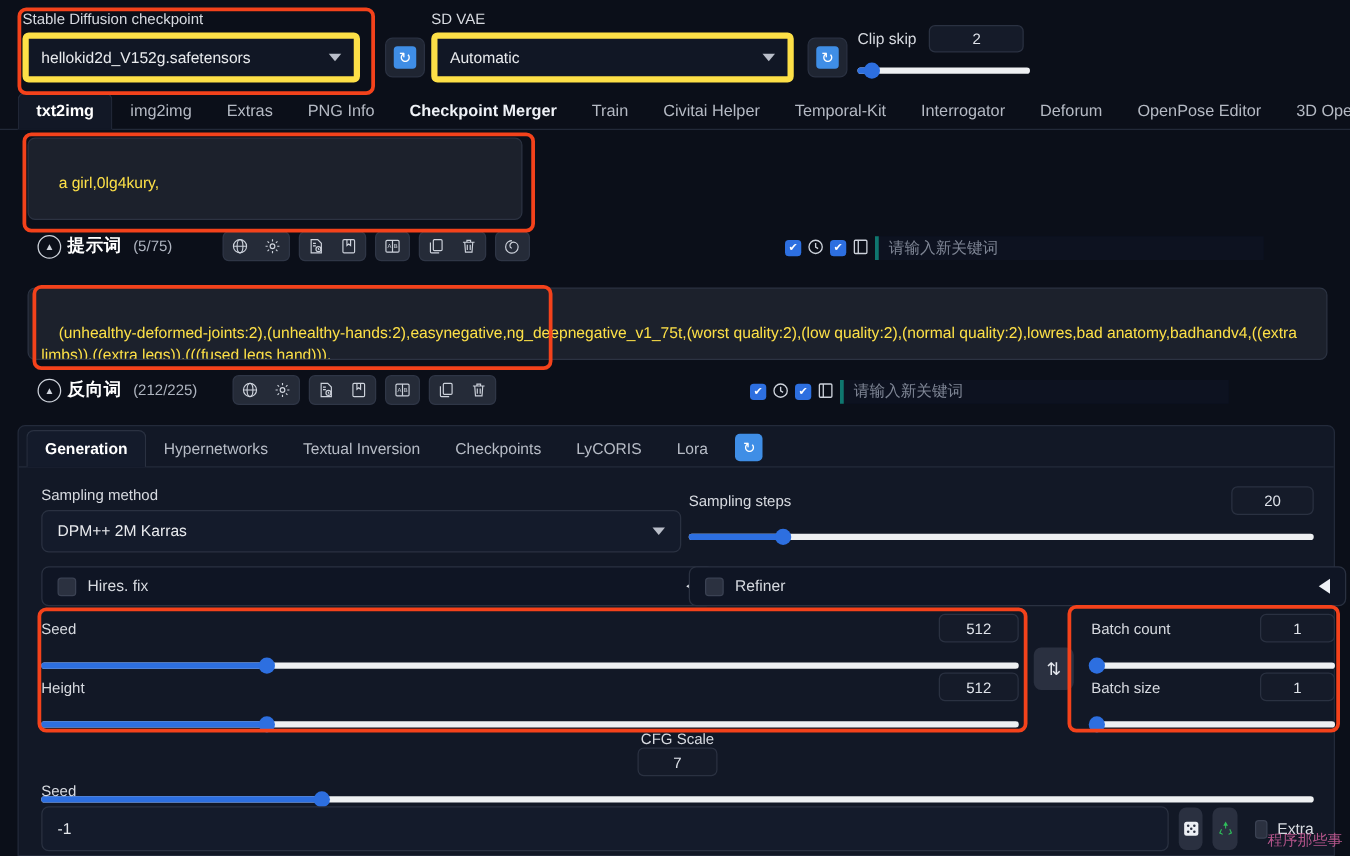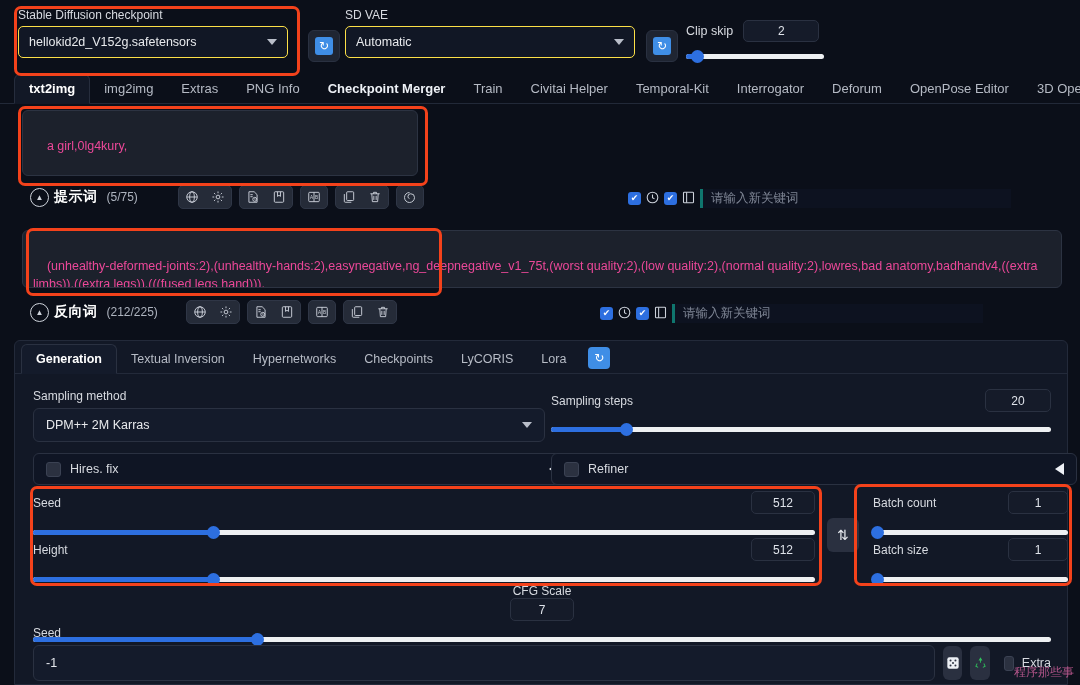--- a/index.html
+++ b/index.html
@@ -19,21 +19,21 @@
   .hl{ 
     position:absolute;border:3px solid #f4421b;border-radius:7px;
     pointer-events:none;z-index:40;
   }
 
   
   .topbar{position:absolute;left:0;top:0;width:1080px;height:72px;background:#0b0f19;}
   .ckpt-wrap{position:absolute;left:18px;top:8px;width:270px;}
   .ckpt-label{font-size:12px;color:#d7dae0;margin-bottom:4px;}
   .dropdown{
-    height:30px;border:1px solid #fde047;border-radius:5px;background:#111725;
+    height:30px;border:5px solid #fde047;border-radius:5px;background:#111725;
     display:flex;align-items:center;padding:0 10px;color:#e8eaed;font-size:12.5px;
     justify-content:space-between;
   }
   .caret{width:0;height:0;border-left:5px solid transparent;border-right:5px solid transparent;border-top:6px solid #b9bec9;}
   .vae-wrap{position:absolute;left:345px;top:8px;width:290px;}
   .refresh-btn{
     position:absolute;width:30px;height:30px;border-radius:6px;background:#1f2532;
     border:1px solid #2a3141;display:flex;align-items:center;justify-content:center;
   }
   .refresh-ico{width:18px;height:18px;background:#3f8ee6;border-radius:3px;display:flex;align-items:center;justify-content:center;color:#fff;font-size:12px;line-height:1;}
@@ -62,21 +62,21 @@
   .tab.bold{font-weight:bold;color:#eef1f6;}
   .tab.active{
     color:#fff;font-weight:bold;background:#121826;
     border:1px solid #262d3d;border-bottom:1px solid #121826;
     border-radius:6px 6px 0 0;margin-bottom:-1px;
   }
 
   
   .ta{
     position:absolute;background:#1c212c;border:1px solid #2c3342;border-radius:6px;
-    color:#ec4899;font-size:12.5px;padding:8px 10px;box-sizing:border-box;line-height:1.45;
+    color:#fde047;font-size:12.5px;padding:8px 10px;box-sizing:border-box;line-height:1.45;
     overflow:hidden;white-space:pre-wrap;
   }
 
   .ptool{position:absolute;display:flex;align-items:center;gap:7px;}
   .acc{display:flex;align-items:center;gap:5px;}
   .circ-up{
     width:17px;height:17px;border-radius:50%;border:1.4px solid #cfd4dc;
     display:flex;align-items:center;justify-content:center;font-size:8px;color:#cfd4dc;
   }
   .zh{font-weight:bold;font-size:14px;color:#fff;letter-spacing:.5px;}
@@ -362,22 +362,22 @@
           <rect x="4" y="3.5" width="16" height="17" rx="1.4"></rect>
           <path d="M9 3.5v17"></path>
         </svg>
     </span>
     <span class="kwinput">请输入新关键词</span>
   </div>
 
   <div class="genpanel">
     <div class="subtabs" id="sub-tabs">
         <div class="stab active">Generation</div>
+        <div class="stab">Hypernetworks</div>
         <div class="stab">Textual Inversion</div>
-        <div class="stab">Hypernetworks</div>
         <div class="stab">Checkpoints</div>
         <div class="stab">LyCORIS</div>
         <div class="stab">Lora</div>
         <div class="swapico">↻</div>
       </div>
 
     <div style="position:absolute;left:18px;top:48px;width:512px;">
       <div class="field-label">Sampling method</div>
       <div class="bigdd">
         <span>DPM++ 2M Karras</span>

